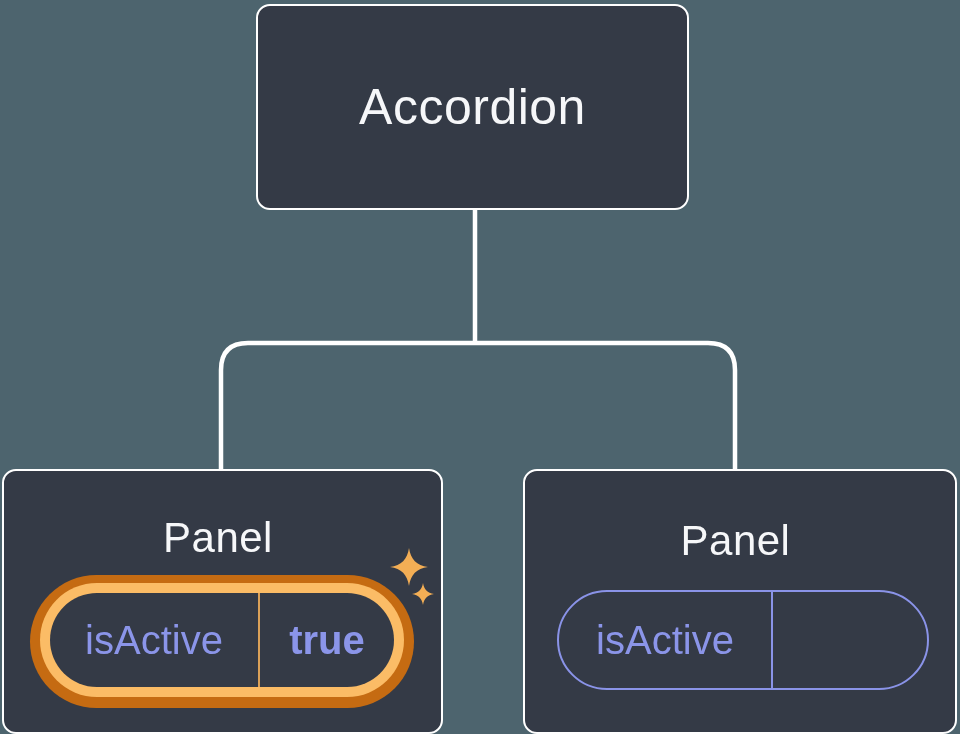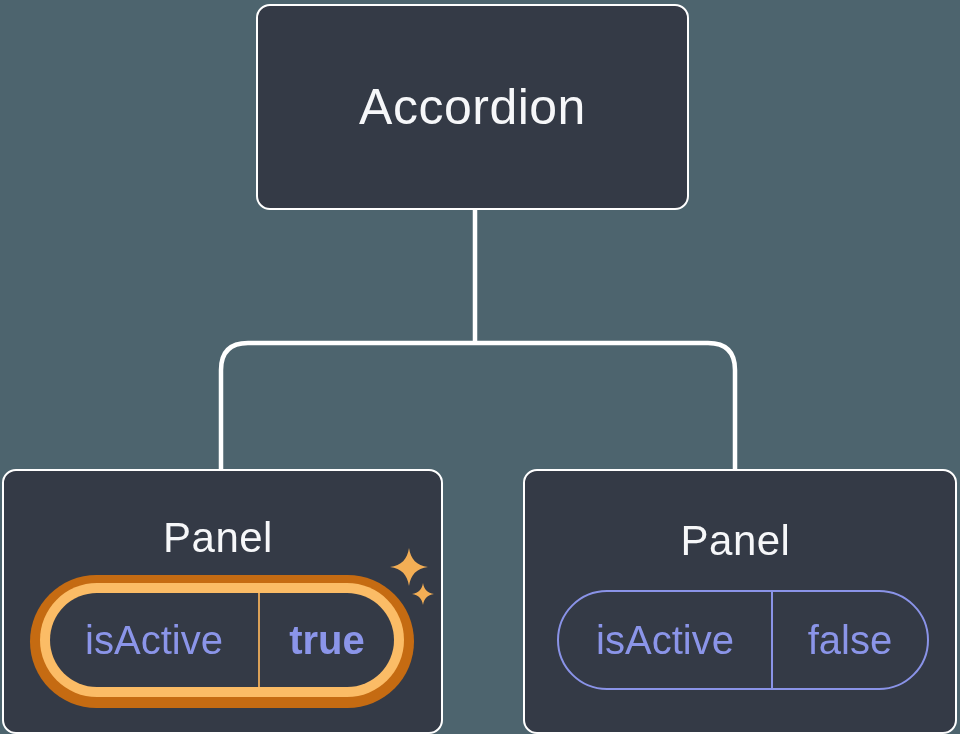--- a/index.html
+++ b/index.html
@@ -144,17 +144,16 @@
       <path d="M50 0 C54.5 30 70 45.5 100 50 C70 54.5 54.5 70 50 100 C45.5 70 30 54.5 0 50 C30 45.5 45.5 30 50 0 Z"></path>
     </svg>
   </div>
 
   <div class="node panel-right">
     <div class="panel-title">Panel</div>
 
     <div class="pill-plain">
       <span class="cell key">isActive</span>
       <span class="divider-plain"></span>
-      <span class="cell val">false</span>
     </div>
   </div>
 
 </div>
 
 </body></html>

